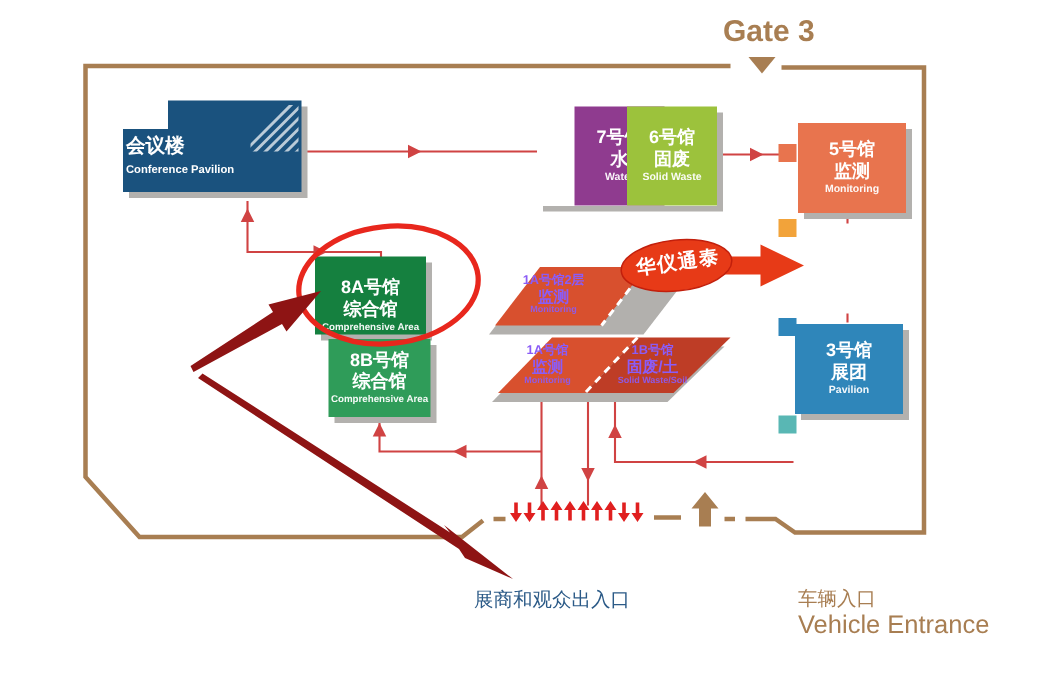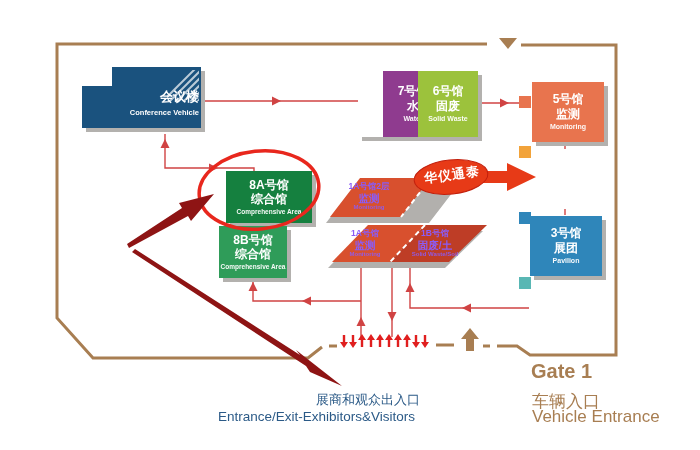--- a/index.html
+++ b/index.html
@@ -13,43 +13,43 @@
   .ln1,.ln2{font-weight:bold;font-size:12px;}
   .ln3{font-size:7px;font-weight:bold;margin-top:2px;opacity:.95;white-space:nowrap;}
   .pairwrap{position:absolute;left:358px;top:71px;width:120px;height:66px;z-index:2;
             box-shadow:4px 4px 0 var(--hall-shadow);}
   .pairwrap .hall{position:absolute;top:0;width:60px;height:66px;}
   .h7{left:0;background:var(--h7);margin-left:25px;} .h6{left:60px;background:var(--h6);}
   .h5{left:532px;top:82px;width:72px;height:60px;background:var(--h5);text-align:right;}
   .h4{left:530px;top:148px;width:72px;height:60px;background:var(--h4);}
   .h3{left:530px;top:216px;width:72px;height:60px;background:var(--h3);}
   .h2{left:530px;top:280px;width:72px;height:62px;background:var(--h2);}
-  .h8a{left:226px;top:171px;width:86px;height:52px;background:var(--h8a);}
+  .h8a{left:210px;top:171px;width:74px;height:52px;background:var(--h8a);justify-content:flex-end;}
   .h8b{left:219px;top:226px;width:68px;height:52px;background:var(--h8b);}
   .h8a .ln1,.h8b .ln1,.h8a .ln2,.h8b .ln2{font-size:12px;}
   .h8a .ln3,.h8b .ln3{font-size:6.5px;}
   .tab{position:absolute;width:12px;height:12px;z-index:2;}
   .t5{left:519px;top:96px;background:var(--h5);}
   .t4{left:519px;top:146px;background:var(--h4);}
   .t3{left:519px;top:212px;background:var(--h3);}
   .t2{left:519px;top:277px;background:var(--h2);}
   .ptext{position:absolute;z-index:2;color:#8b5cf6;text-align:center;line-height:1.15;}
   .ptext .a{font-size:8.5px;font-weight:bold;}
   .ptext .b{font-size:10.5px;font-weight:bold;}
   .ptext .c{font-size:6px;font-weight:bold;opacity:.9;white-space:nowrap;}
   .p1a2{left:336px;top:182px;width:66px;}
   .p1a{left:334px;top:229px;width:62px;}
   .p1b{left:398px;top:229px;width:74px;}
-  .conftext{position:absolute;left:84px;top:88px;width:115px;z-index:2;color:#fff;text-align:right;}
+  .conftext{position:absolute;left:84px;top:88px;width:115px;z-index:2;color:#fff;text-align:left;}
   .conftext .a{font-size:13px;font-weight:bold;}
   .conftext .b{font-size:7.5px;font-weight:bold;margin-top:2px;}
   .gate{position:absolute;z-index:2;color:var(--gate-text);font-weight:bold;font-size:20px;}
   .gate3{left:482px;top:10px;width:80px;}
   .gate1{left:531px;top:360px;width:90px;}
-  .brown-small{position:absolute;z-index:2;color:var(--gate-text);font-size:17px;}
+  .brown-small{position:absolute;z-index:2;color:var(--gate-text);font-size:13px;}
   .g1cn{left:532px;top:390px;}
   .g1en{left:532px;top:407px;font-size:17px;}
   .ent{position:absolute;z-index:2;color:var(--entrance-blue);text-align:right;}
   .entcn{left:240px;top:391px;width:180px;font-size:13px;font-weight:normal;}
   .enten{left:215px;top:409px;width:200px;font-size:13.5px;}
   .huayi-label{position:absolute;z-index:4;left:413px;top:166px;width:78px;text-align:center;
                color:#fff;font-size:13px;font-weight:bold;transform:rotate(-8deg);letter-spacing:1px;
                pointer-events:none;}
 </style>
 </head>
@@ -191,28 +191,27 @@
     <div class="c">Monitoring</div>
   </div>
   <div class="ptext p1b">
     <div class="a">1B号馆</div>
     <div class="b">固废/土</div>
     <div class="c">Solid Waste/Soil</div>
   </div>
 
   <div class="conftext">
     <div class="a">会议楼</div>
-    <div class="b">Conference Vehicle</div>
-  </div>
-
-  <div class="gate gate1">Gate 1</div>
+    <div class="b">Conference Pavilion</div>
+  </div>
+
+  <div class="gate gate3">Gate 3</div>
   <div class="brown-small g1cn">车辆入口</div>
   <div class="brown-small g1en">Vehicle Entrance</div>
   <div class="ent entcn">展商和观众出入口</div>
-  <div class="ent enten">Entrance/Exit-Exhibitors&amp;Visitors</div>
 
   <div class="huayi-label">华仪通泰</div>
 
   <svg class="layer over" width="700" height="450" viewBox="0 0 700 450">
     <ellipse cx="259" cy="190" rx="60" ry="39" transform="rotate(-6 259 190)" style="fill:none;stroke:var(--highlight-red);stroke-width:3.5;"></ellipse>
     <polygon points="127,244 182,208 179,203 214,194 191,221 188,216 129,248" style="fill:var(--big-arrow);"></polygon>
     <polygon points="135,249 300,355 296,350 342,386 310,372 306,366 132,252" style="fill:var(--big-arrow);"></polygon>
     <g>
       <polygon points="481,171 507,171 507,163 536,177 507,191 507,183 481,183" style="fill:var(--huayi-red);"></polygon>
       <ellipse cx="451" cy="177" rx="37" ry="17" transform="rotate(-6 451 177)" style="fill:var(--huayi-red);stroke:#C21F0C;stroke-width:1;"></ellipse>

